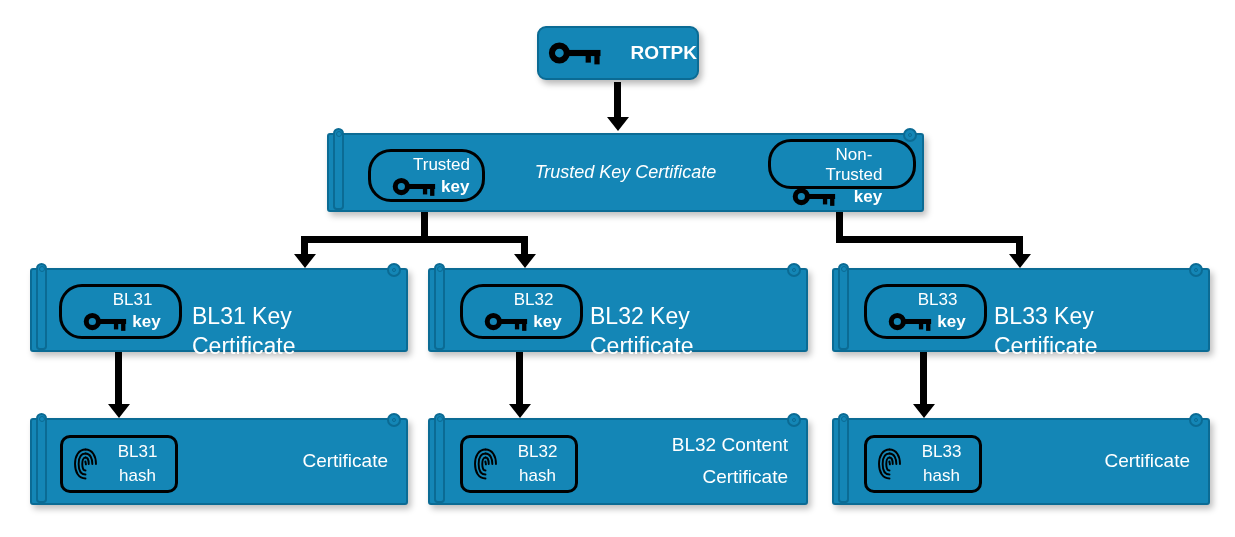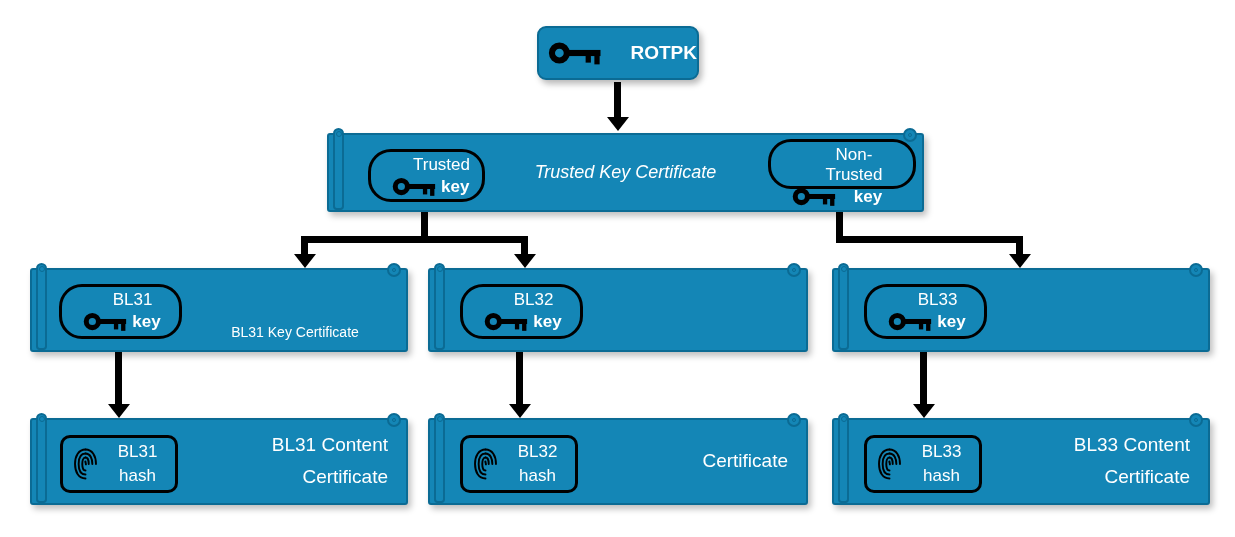--- a/index.html
+++ b/index.html
@@ -26,21 +26,21 @@
   .roll-left::after{content:"";position:absolute;top:1px;left:1px;width:4px;height:4px;
              border:1.5px solid var(--node-border);border-radius:50%;}
   .curl-right{position:absolute;right:5px;top:-7px;width:14px;height:14px;border-radius:50%;
              background:var(--node-fill);border:2px solid var(--node-border);}
   .curl-right::after{content:"";position:absolute;inset:3px;border-radius:50%;
              border:1.5px solid var(--node-border);}
 
   .scroll-title{font-size:18px;line-height:1.3;}
   .center-title{position:absolute;inset:0;display:flex;align-items:center;justify-content:center;font-style:italic;}
   .key-title{position:absolute;left:160px;right:8px;top:0;bottom:0;
-             display:flex;align-items:center;justify-content:center;font-size:14px;margin-top:44px;}
+             display:flex;align-items:center;justify-content:center;font-size:23px;margin-top:44px;}
   .content-title{position:absolute;right:18px;top:0;bottom:0;display:flex;flex-direction:column;
              justify-content:center;text-align:right;gap:7px;font-size:19px;}
 
   
   .badge{position:absolute;border:3px solid #000;border-radius:10px;font-size:17px;}
   .key-badge{display:flex;flex-direction:column;justify-content:space-between;padding:3px 18px 5px;border-radius:23px;}
   .badge-line1{text-align:center;padding-left:24px;}
   .badge-row{display:flex;align-items:center;font-weight:bold;}
   .key-icon{width:52px;height:23px;flex:none;color:var(--icon);}
   .key-icon.big{width:62px;height:28px;}
@@ -153,82 +153,83 @@
     <span class="curl-right"></span>
     <div class="badge key-badge" style="left:30px;top:14px;width:123px;height:55px">
       <div class="badge-line1">BL32</div>
       <div class="badge-row">
         <svg class="key-icon" viewBox="0 0 64 32">
             <use href="#key-shape"></use>
           </svg>
         <span class="badge-line2">key</span>
       </div>
     </div>
+    <div class="scroll-title key-title">BL32 Key Certificate</div>
   </div>
 
   <div class="scroll" style="left:832px;top:268px;width:378px;height:84px">
     <span class="roll-left"></span>
     <span class="curl-right"></span>
     <div class="badge key-badge" style="left:30px;top:14px;width:123px;height:55px">
       <div class="badge-line1">BL33</div>
       <div class="badge-row">
         <svg class="key-icon" viewBox="0 0 64 32">
             <use href="#key-shape"></use>
           </svg>
         <span class="badge-line2">key</span>
       </div>
     </div>
+    <div class="scroll-title key-title">BL33 Key Certificate</div>
   </div>
 
   <div class="scroll" style="left:30px;top:418px;width:378px;height:87px">
     <span class="roll-left"></span>
     <span class="curl-right"></span>
     <div class="badge hash-badge" style="left:28px;top:15px;width:118px;height:58px">
       <svg class="fp-icon" viewBox="0 0 36 44">
           <use href="#fp-shape"></use>
         </svg>
       <div class="hash-text">
         <span>BL31</span>
         <span>hash</span>
       </div>
     </div>
     <div class="scroll-title content-title">
-      <span>BL31 Content</span>
       <span>Certificate</span>
     </div>
   </div>
 
   <div class="scroll" style="left:428px;top:418px;width:380px;height:87px">
     <span class="roll-left"></span>
     <span class="curl-right"></span>
     <div class="badge hash-badge" style="left:30px;top:15px;width:118px;height:58px">
       <svg class="fp-icon" viewBox="0 0 36 44">
           <use href="#fp-shape"></use>
         </svg>
       <div class="hash-text">
         <span>BL32</span>
         <span>hash</span>
       </div>
     </div>
     <div class="scroll-title content-title">
+      <span>BL32 Content</span>
       <span>Certificate</span>
     </div>
   </div>
 
   <div class="scroll" style="left:832px;top:418px;width:378px;height:87px">
     <span class="roll-left"></span>
     <span class="curl-right"></span>
     <div class="badge hash-badge" style="left:30px;top:15px;width:118px;height:58px">
       <svg class="fp-icon" viewBox="0 0 36 44">
           <use href="#fp-shape"></use>
         </svg>
       <div class="hash-text">
         <span>BL33</span>
         <span>hash</span>
       </div>
     </div>
     <div class="scroll-title content-title">
-      <span>BL33 Content</span>
       <span>Certificate</span>
     </div>
   </div>
 
 </div>
 
 </body></html>

